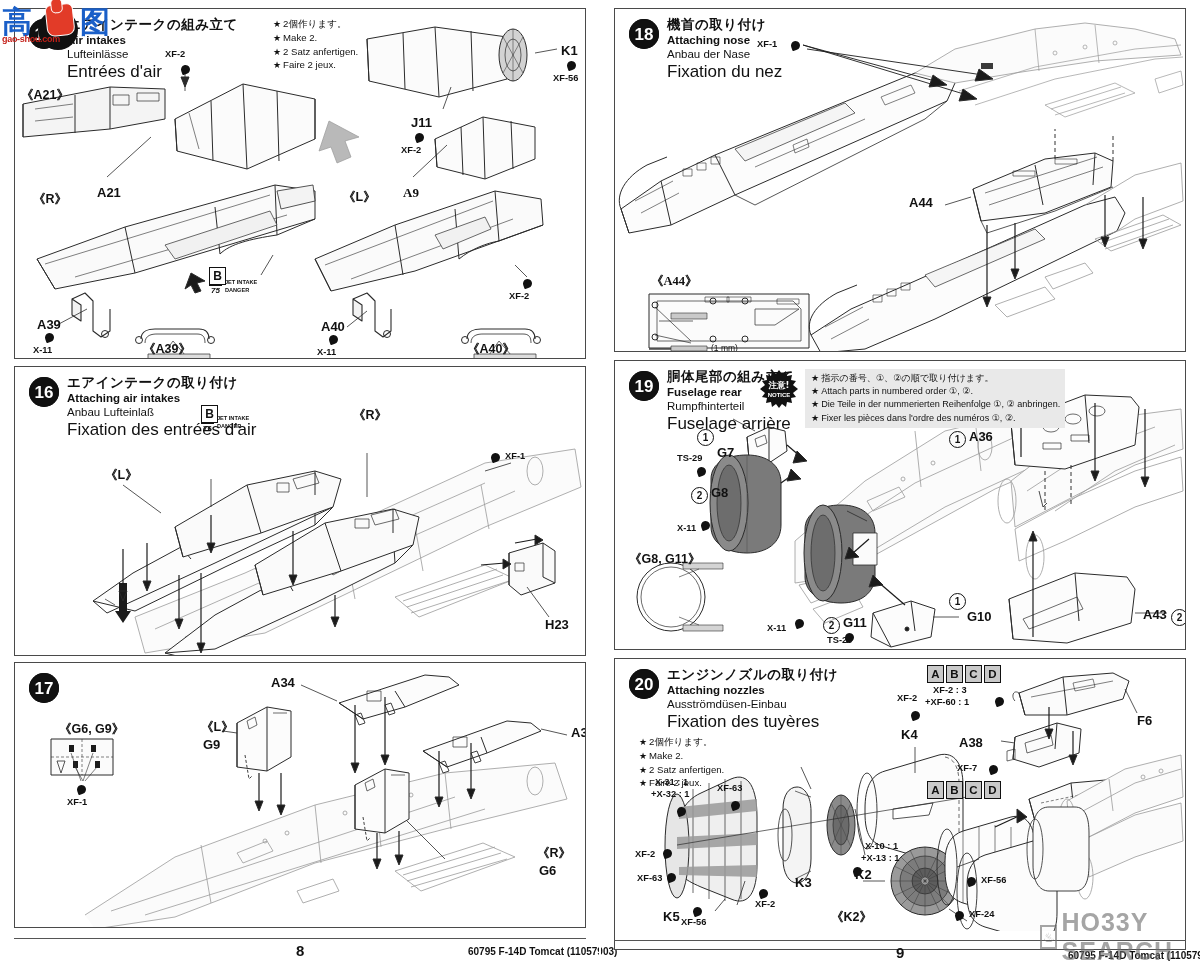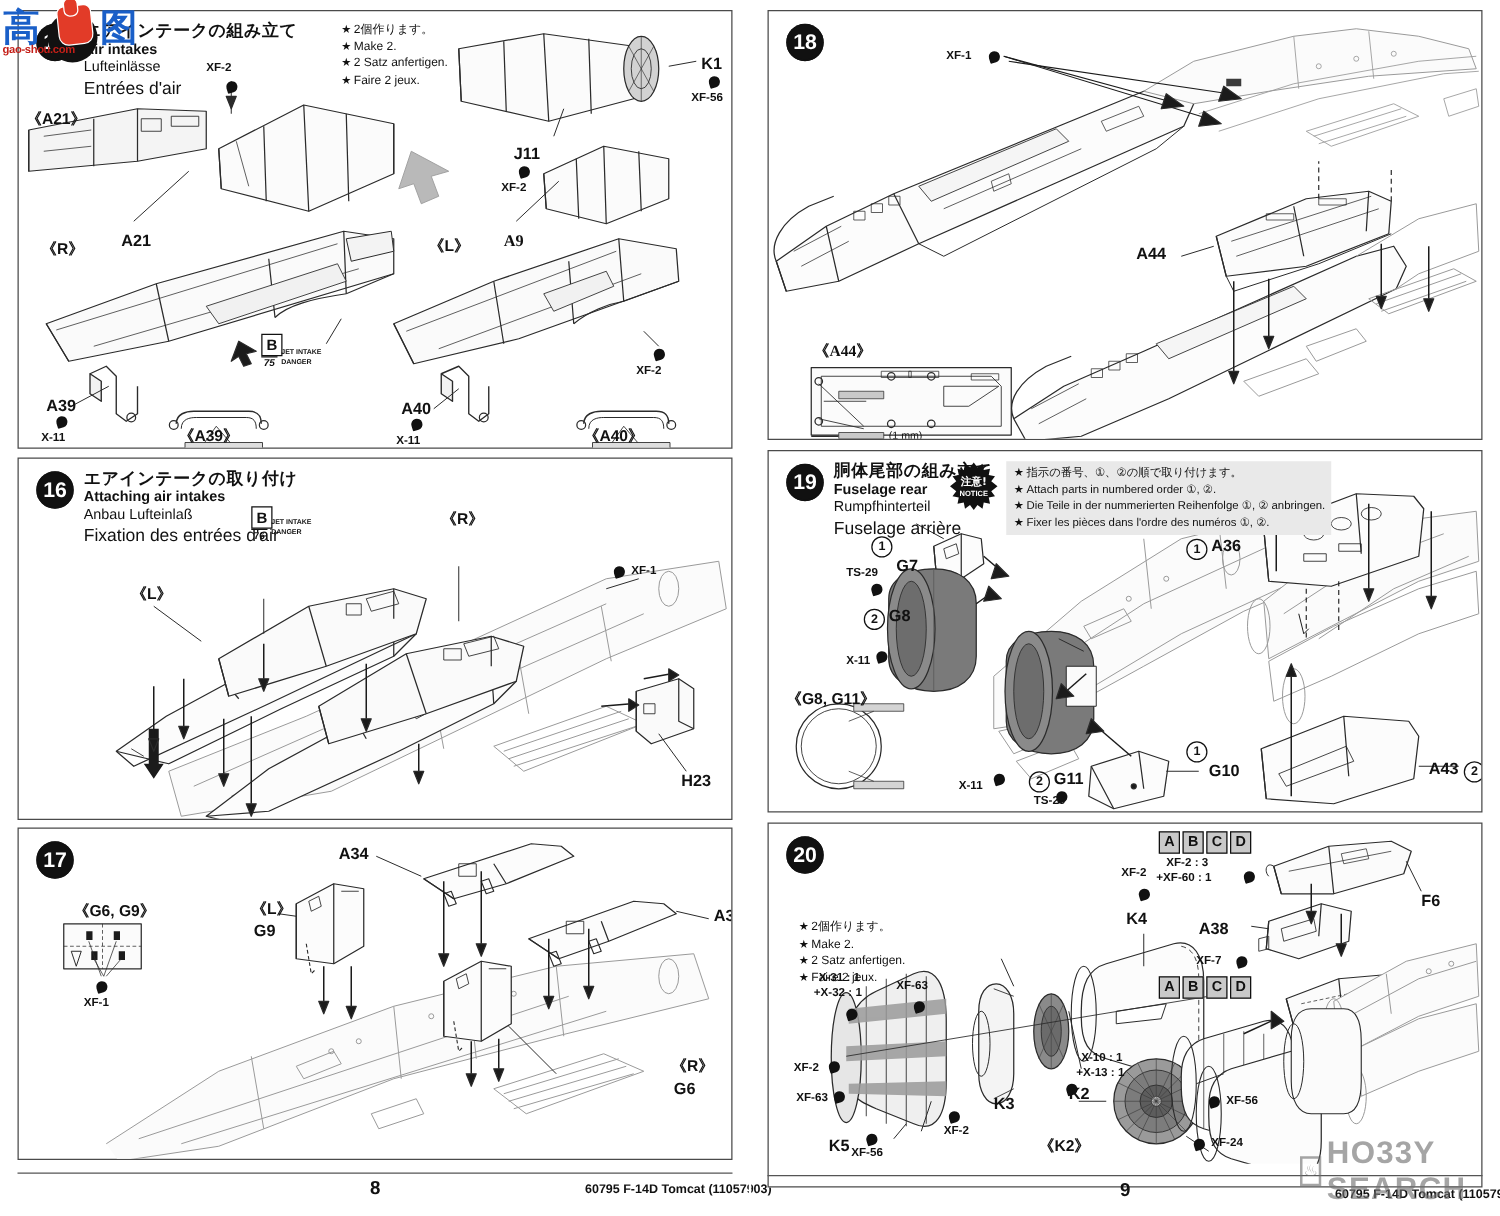--- a/index.html
+++ b/index.html
@@ -25,21 +25,21 @@
     position:absolute;width:30px;height:30px;border-radius:50%;
     background:#111;color:#fff;font-weight:bold;font-size:17px;
     display:flex;align-items:center;justify-content:center;
     box-shadow:0 0 0 1.5px #111 inset;
   }
   .stepnum span{line-height:1;transform:translateY(-0.5px);}
   .titles{position:absolute;line-height:1.22;}
   .t-jp{font-size:13.5px;font-weight:bold;letter-spacing:.5px;color:#111;}
   .t-en{font-size:11.5px;font-weight:bold;color:#111;}
   .t-de{font-size:11.5px;color:#111;}
-  .t-fr{font-size:14px;color:#111;}
+  .t-fr{font-size:17px;color:#111;}
 
   
   .notes{position:absolute;font-size:9.6px;line-height:1.42;color:#111;white-space:nowrap;}
   .notes div:before{content:"\2605";margin-right:2px;font-size:9px;}
 
   
   .notice-box{position:absolute;background:#e9e9e9;padding:3px 5px 3px 6px;font-size:9.1px;line-height:1.45;white-space:nowrap;}
   .notice-box div:before{content:"\2605";margin-right:2px;}
   .notice-badge{position:absolute;width:40px;height:40px;}
 
@@ -585,20 +585,26 @@
               <path d="M524 230 L532 230 L528 240 Z"></path>
             </g>
 
             <path d="M330 196 L356 188" stroke-width=".8"></path>
           </g>
         </svg>
 
         <div class="stepnum" style="left:14px;top:10px;">
           <span>18</span>
         </div>
+        <div class="titles" style="left:52px;top:8px;">
+          <div class="t-jp">機首の取り付け</div>
+          <div class="t-en">Attaching nose</div>
+          <div class="t-de">Anbau der Nase</div>
+          <div class="t-fr">Fixation du nez</div>
+        </div>
 
         <div class="lbl bracket" style="left:36px;top:264px;font-family:Liberation Serif, serif;">《A44》</div>
         <div class="lbl" style="left:294px;top:186px;">A44</div>
         <div class="lbl xs" style="left:96px;top:334px;font-size:8.5px;">(1 mm)</div>
 
         <div class="pdot" style="left:176px;top:30px;"></div>
         <div class="lbl paint" style="left:142px;top:30px;">XF-1</div>
       </div>
     </div>
 
@@ -891,20 +897,26 @@
             <path d="M510 30 L522 54" stroke-width=".8"></path>
             <path d="M270 222 L248 222" stroke-width=".8"></path>
             <path d="M342 208 L364 200" stroke-width=".8"></path>
             <path d="M334 250 L352 262" stroke-width=".8"></path>
           </g>
         </svg>
 
         <div class="stepnum" style="left:14px;top:10px;">
           <span>20</span>
         </div>
+        <div class="titles" style="left:52px;top:8px;">
+          <div class="t-jp">エンジンノズルの取り付け</div>
+          <div class="t-en">Attaching nozzles</div>
+          <div class="t-de">Ausströmdüsen-Einbau</div>
+          <div class="t-fr">Fixation des tuyères</div>
+        </div>
 
         <div class="notes" style="left:24px;top:76px;">
           <div>2個作ります。</div>
           <div>Make 2.</div>
           <div>2 Satz anfertigen.</div>
           <div>Faire 2 jeux.</div>
         </div>
 
         <div class="lbl" style="left:286px;top:68px;">K4</div>
         <div class="lbl" style="left:240px;top:208px;">K2</div>

